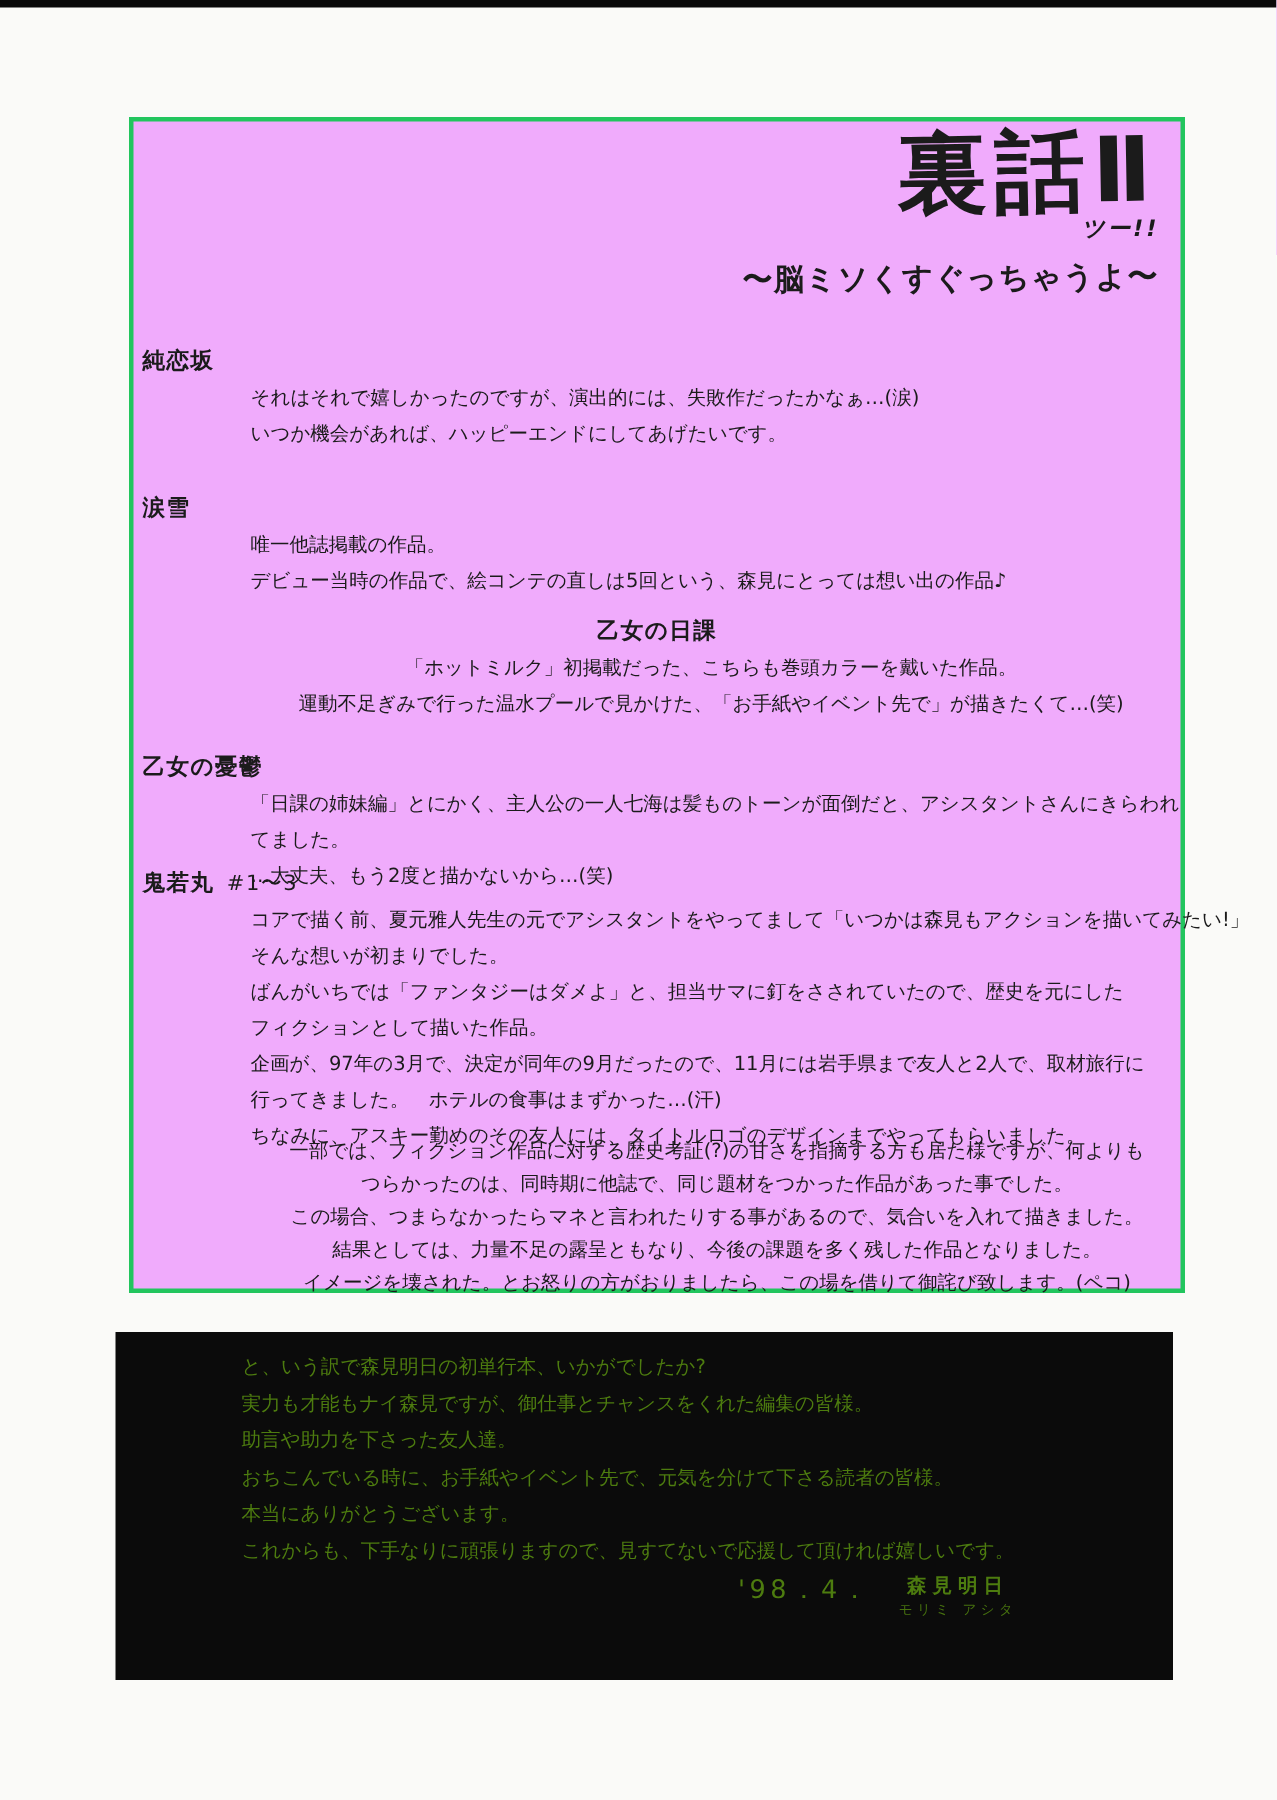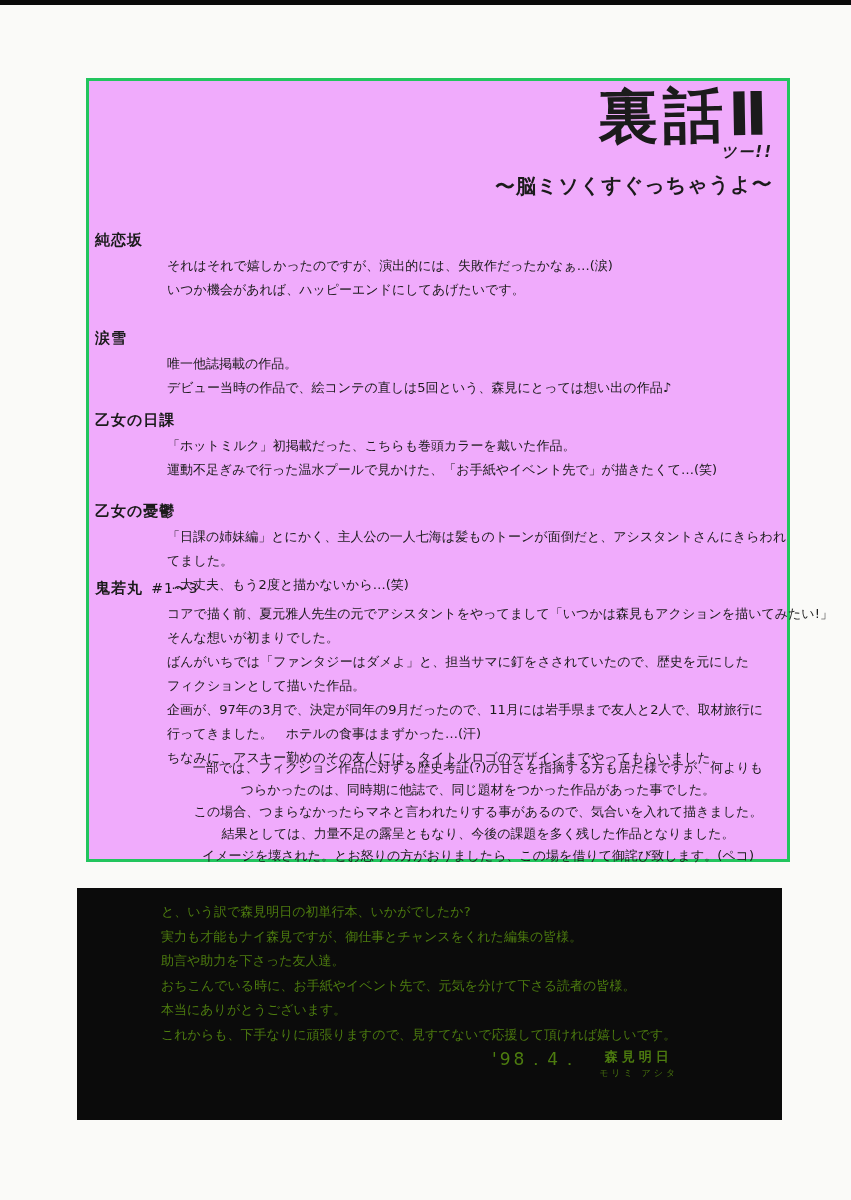--- a/index.html
+++ b/index.html
@@ -29,21 +29,21 @@
   }
   .subtitle{
     font-size:20px;font-weight:bold;letter-spacing:1px;margin-top:10px;
     transform:rotate(-0.5deg);
   }
   .section{position:absolute;left:6px;right:6px;}
   .sec-head{font-size:15px;font-weight:bold;letter-spacing:1px;}
   .sec-head .suffix{font-weight:normal;margin-left:2px;font-size:14px;}
   .sec-body{margin-left:72px;margin-top:4px;}
   .sec-body .line{font-size:13px;line-height:24px;white-space:nowrap;}
-  .sec1{top:150px;} .sec2{top:248px;} .sec3{top:330px;} .sec4{top:398px;margin-top:23px;} .sec5{top:498px;}
+  .sec1{top:150px;} .sec2{top:248px;} .sec3{top:330px;text-align:center;} .sec4{top:398px;margin-top:23px;} .sec5{top:498px;}
   .para2{position:absolute;left:86px;right:6px;top:676px;text-align:center;}
   .para2 .line{font-size:13px;line-height:22px;white-space:nowrap;}
 
   
   .footer{
     position:absolute;left:77px;top:888px;width:705px;height:232px;
     background:#0b0b0b;color:#4d7c0f;
   }
   .footer-lines{position:absolute;left:84px;top:12px;}
   .footer-lines .line{font-size:13px;line-height:24.5px;white-space:nowrap;}

